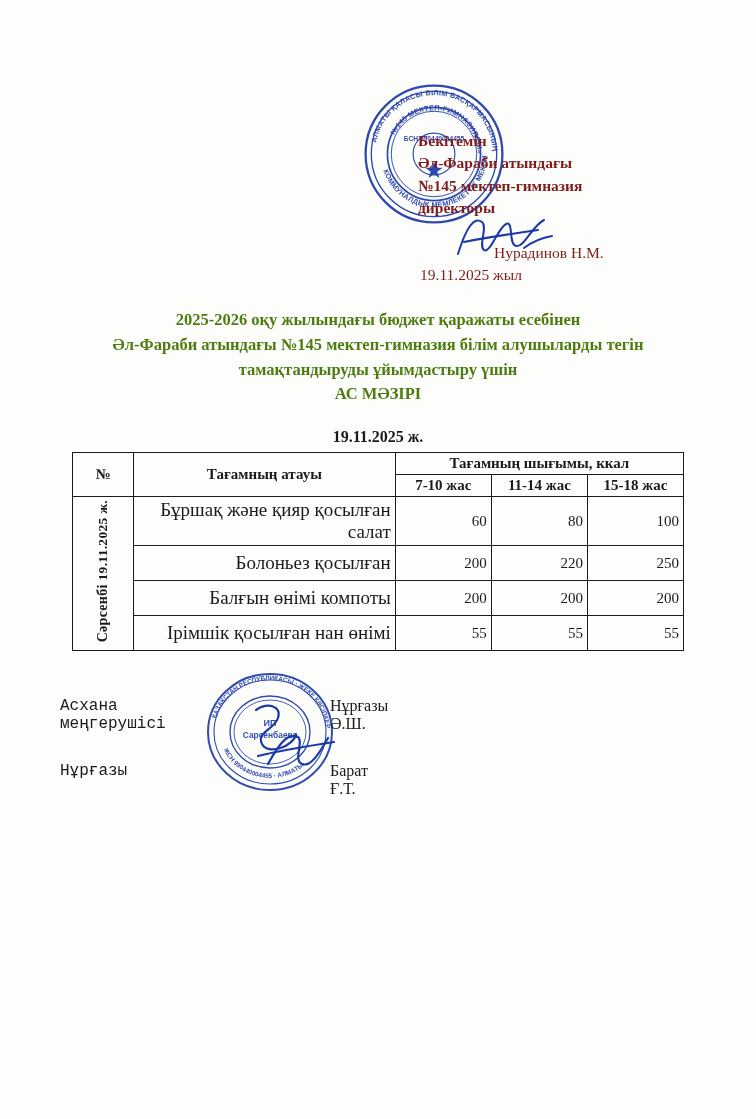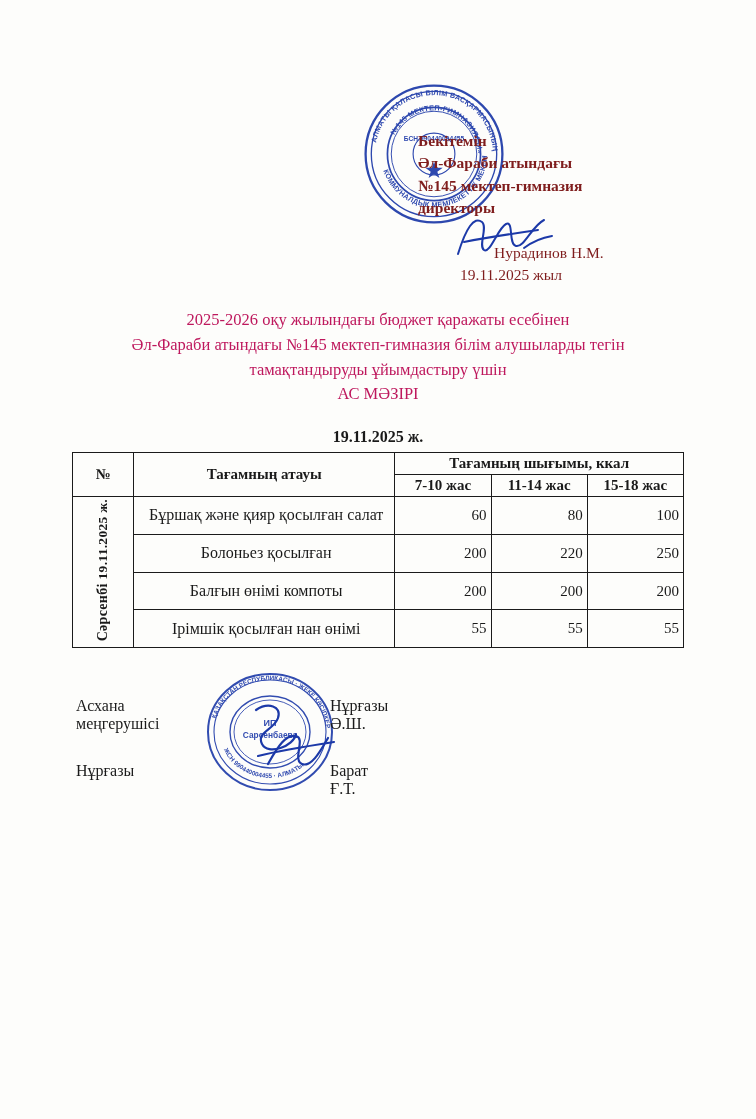--- a/index.html
+++ b/index.html
@@ -39,21 +39,20 @@
     white-space: nowrap;
   }
   .approval .sign-row {
     margin-top: 22px;
     white-space: nowrap;
     font-weight: normal;
   }
   .approval .date-row {
     white-space: nowrap;
     font-weight: normal;
-    margin-left: 40px;
   }
   .approval .name {
     font-weight: normal;
     margin-left: 76px;
   }
   .approval .date-txt {
     font-weight: normal;
     margin-left: 2px;
   }
 
@@ -77,24 +76,24 @@
     pointer-events: none;
   }
 
   
   .title-block {
     position: absolute;
     top: 308px;
     left: 0;
     width: 756px;
     text-align: center;
-    font-weight: normal;
+    font-weight: bold;
     font-size: 16.5px;
     line-height: 1.5;
-    color: #be185d;
+    color: #4d7c0f;
   }
   .title-block .t-line { display: block; }
 
   .doc-date {
     position: absolute;
     top: 428px;
     left: 0;
     width: 756px;
     text-align: center;
     font-weight: bold;
@@ -119,25 +118,25 @@
   .menu-table th {
     text-align: center;
     font-weight: bold;
     font-size: 15px;
   }
   .col-num { width: 56px; }
   .col-name { width: 272px; }
   .col-age { width: 94px; }
 
   .menu-table td.dish {
-    text-align: center;
+    text-align: right;
     padding-left: 8px;
     height: 30px;
     font-weight: normal;
-    font-size: 16px;
+    font-size: 19px;
   }
   .menu-table td.kcal {
     text-align: right;
     font-size: 15px;
   }
 
   .daycell {
     width: 56px;
     text-align: center;
     padding: 0;
@@ -153,21 +152,21 @@
     line-height: 1.15;
     white-space: nowrap;
   }
   .daycell .vert .d2 { font-size: 13.5px; }
 
   
   .footer-sig {
     position: absolute;
     font-size: 16px;
   }
-  .sig-role { position: absolute; left: 76px; }
+  .sig-role { position: absolute; left: 60px; font-family: Liberation Mono, monospace; }
   .sig-name { position: absolute; left: 330px; }
 
   .row-kitchen { top: 697px; }
   .row-nurse { top: 762px; }
 
   .stamp-bottom {
     position: absolute;
     top: 668px;
     left: 200px;
     width: 140px;

